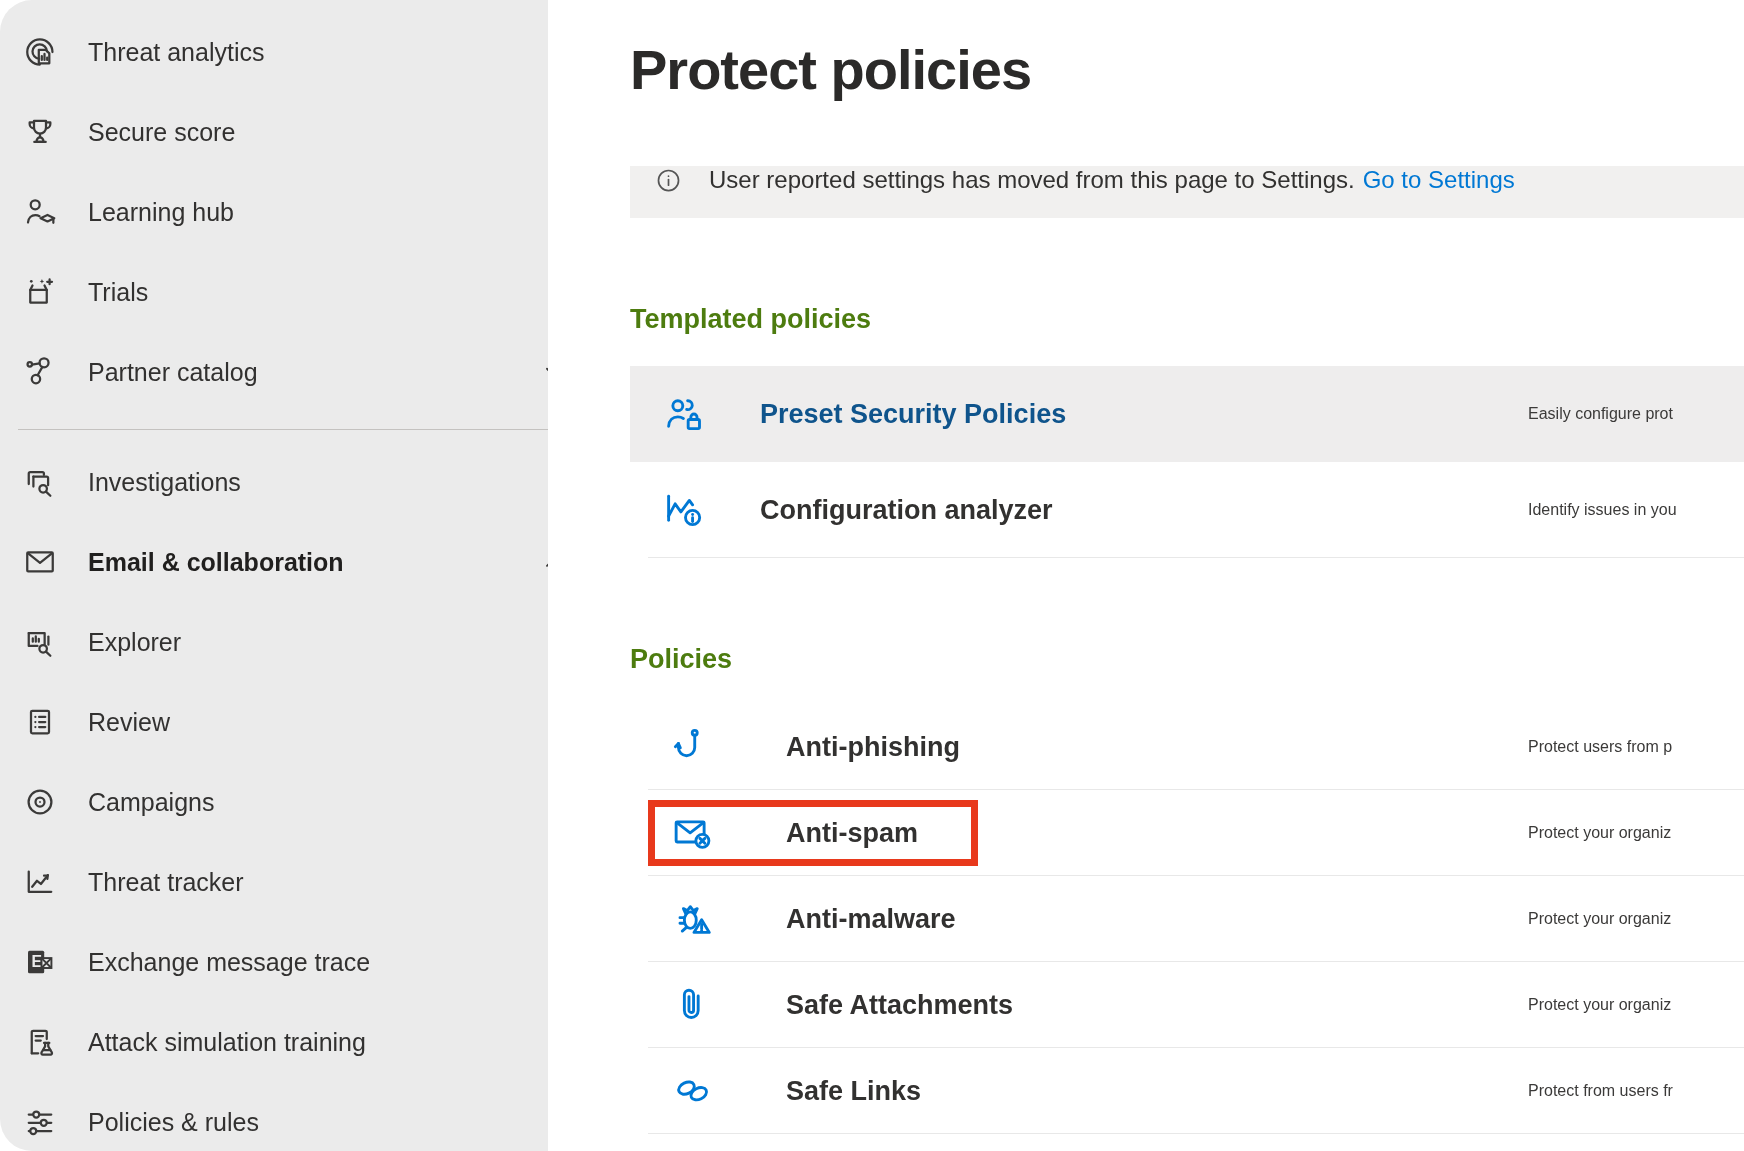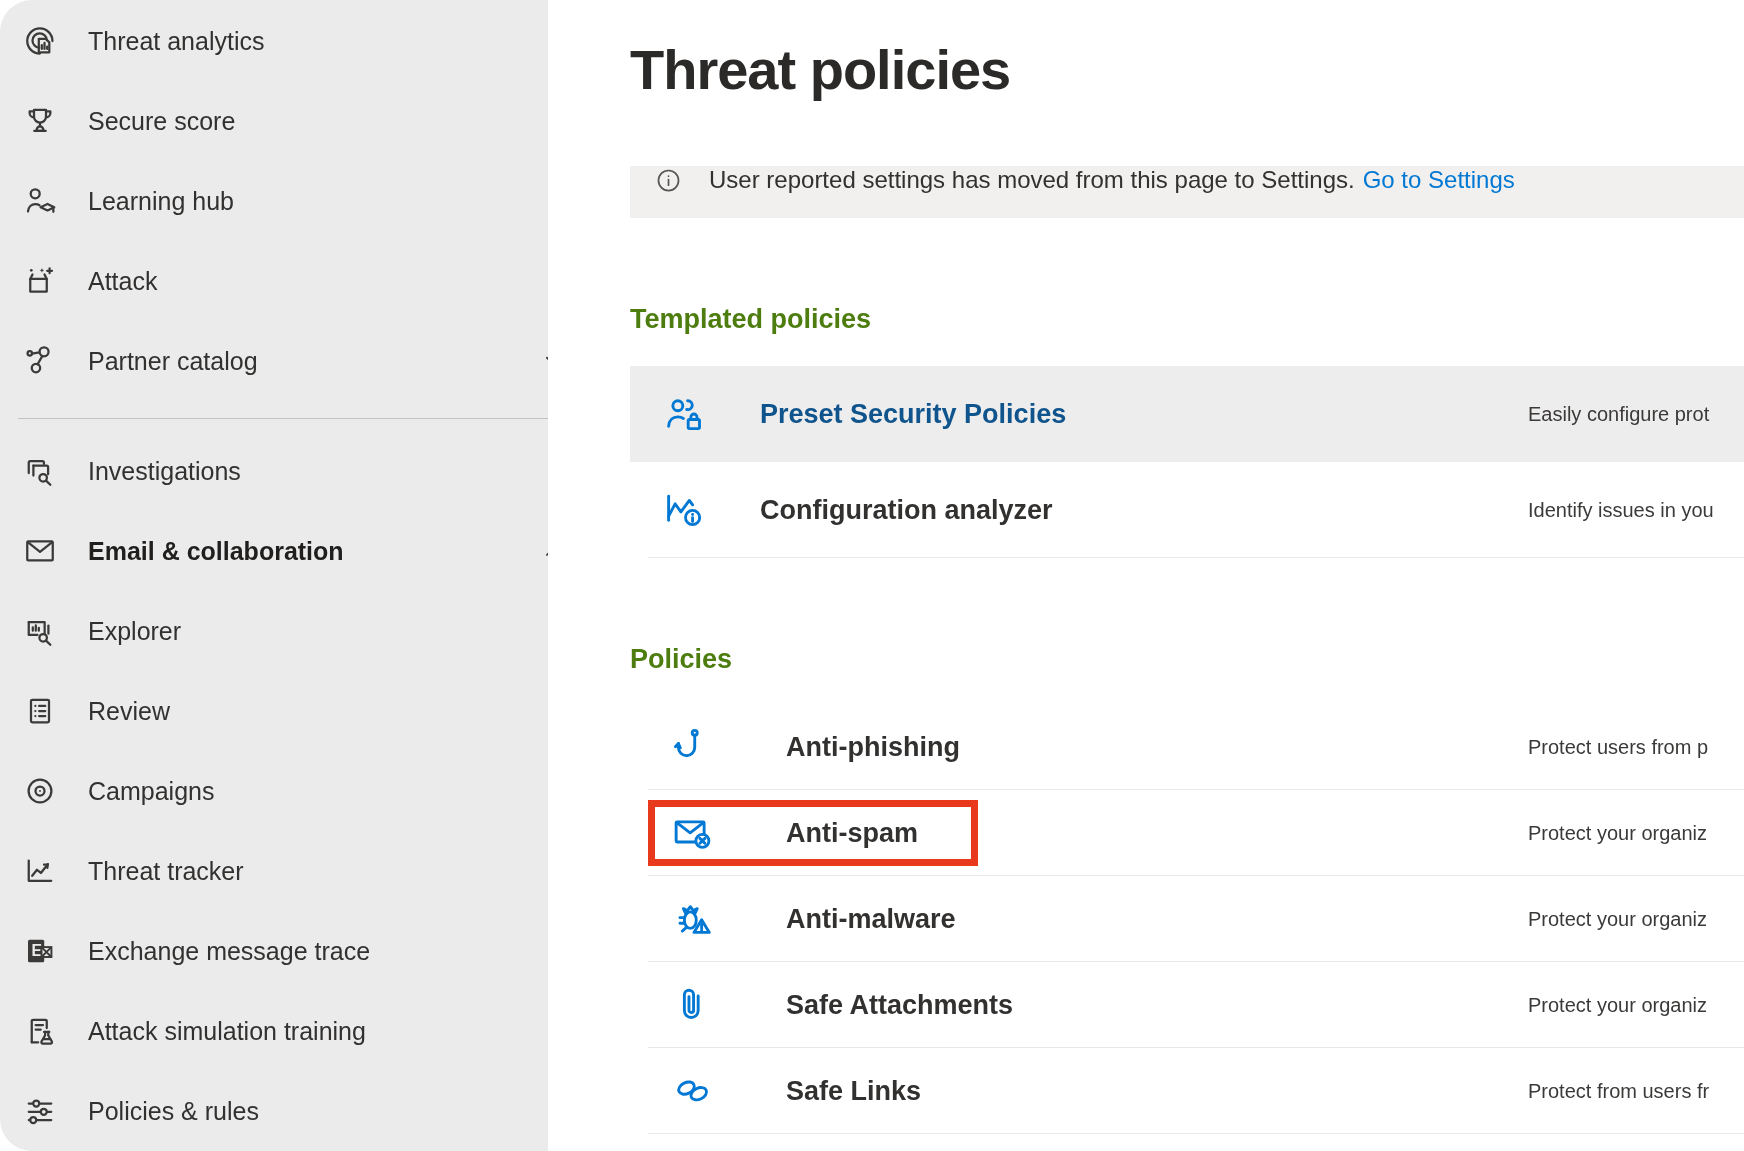--- a/index.html
+++ b/index.html
@@ -11,21 +11,21 @@
   body{
     width:1744px;height:1151px;position:relative;overflow:hidden;
     background:#fff;color:var(--ink);
     font-family:"Liberation Sans",sans-serif;
   }
   svg{display:block;width:100%;height:100%}
 
   
   .sidebar{
     position:absolute;left:0;top:0;width:599px;height:100%;
-    background:var(--sidebar-bg);padding-top:1px;border-radius:32px;
+    background:var(--sidebar-bg);padding-top:12px;border-radius:32px;
   }
   .side-item{height:80px;display:flex;align-items:center;padding:0 34px 0 22px;position:relative;cursor:pointer}
   .side-item .ic{width:36px;height:36px;color:#3b3a39;flex:none}
   .side-item .lbl{margin-left:30px;font-size:25px;color:#323130;white-space:nowrap}
   .side-item.bold .lbl{font-weight:700;color:#201f1e}
   .side-item .chev{position:absolute;right:32px;width:26px;height:26px;color:#3b3a39}
   .side-divider{height:1px;background:#c4c2c0;margin:17px 30px 12px 18px}
 
   
   .main{position:absolute;left:548px;top:0;right:0;height:100%;background:#fff}
@@ -45,21 +45,21 @@
   .row{position:relative;height:96px;cursor:pointer}
   .sec-policies .row{height:86px}
   .row.highlight{background:var(--hl-bg)}
   .row .r-ic{position:absolute;left:30px;top:50%;transform:translateY(-50%);width:46px;height:46px;color:var(--accent)}
   .sec-policies .row .r-ic{left:40px}
   .row .r-name{position:absolute;left:130px;top:50%;transform:translateY(-50%);
     font-size:27px;font-weight:700;color:#323130;white-space:nowrap}
   .sec-policies .row .r-name{left:156px}
   .row .r-name.link{color:var(--link-dark)}
   .row .r-desc{position:absolute;left:898px;top:50%;transform:translateY(-50%);
-    font-size:20px;color:#3b3a39;white-space:nowrap}
+    font-size:16px;color:#3b3a39;white-space:nowrap}
   .sec-policies .row::after,
   .sec-templated .row:last-child::after{
     content:"";position:absolute;left:18px;right:0;bottom:0;height:1px;background:#e8e8e8}
   .red-box{position:absolute;left:18px;top:50%;transform:translateY(-50%);
     width:330px;height:66px;border:7px solid var(--red);pointer-events:none}
 </style>
 </head>
 <body>
 
 <div class="sidebar" id="sidebar">
@@ -101,21 +101,21 @@
     <div class="side-item">
       <span class="ic">
         <svg viewBox="0 0 24 24" fill="none" stroke="currentColor" stroke-width="1.5" stroke-linecap="round" stroke-linejoin="round">
           <path d="M5.5 10.6h11v8.4h-11z"></path>
           <path d="M5.5 10.6 7 7.6M16.5 10.6 15 7.6"></path>
           <path d="M18.4 3.6v3.2M16.8 5.2h3.2"></path>
           <path d="M13.3 3.4l.45 1.1 1.05.45-1.05.45-.45 1.1-.45-1.1-1.05-.45 1.05-.45z" fill="currentColor" stroke="none"></path>
           <circle cx="6.2" cy="4.9" r=".9" fill="currentColor" stroke="none"></circle>
         </svg>
       </span>
-      <span class="lbl">Attack</span>
+      <span class="lbl">Trials</span>
     </div>
     <div class="side-item">
       <span class="ic">
         <svg viewBox="0 0 24 24" fill="none" stroke="currentColor" stroke-width="1.5" stroke-linecap="round" stroke-linejoin="round">
           <circle cx="5.2" cy="6.9" r="1.5"></circle>
           <circle cx="14.7" cy="5.9" r="3"></circle>
           <circle cx="9.3" cy="16.7" r="2.8"></circle>
           <path d="M6.7 7.1l5-.9M13.6 8.6l-3.2 5.6"></path>
         </svg>
       </span>
@@ -227,21 +227,21 @@
           <circle cx="14.5" cy="12.5" r="2" fill="#ebebeb"></circle>
           <circle cx="7.5" cy="18" r="2" fill="#ebebeb"></circle>
         </svg>
       </span>
       <span class="lbl">Policies &amp; rules</span>
     </div>
   </div>
 
 <div class="main">
   <div class="content">
-    <h1 class="page-title">Threat policies</h1>
+    <h1 class="page-title">Protect policies</h1>
 
     <div class="banner">
       <span class="info-ic" id="banner-info-icon">
           <svg viewBox="0 0 24 24" fill="none" stroke="currentColor" stroke-width="1.4" stroke-linecap="round" stroke-linejoin="round">
             <circle cx="12" cy="12" r="8.3"></circle>
             <path d="M12 8.3v.1"></path>
             <path d="M12 11.2v4.7"></path>
           </svg>
         </span>
       <span class="txt"><span>User reported settings has moved from this page to Settings.</span><a href="#">Go to Settings</a></span>

